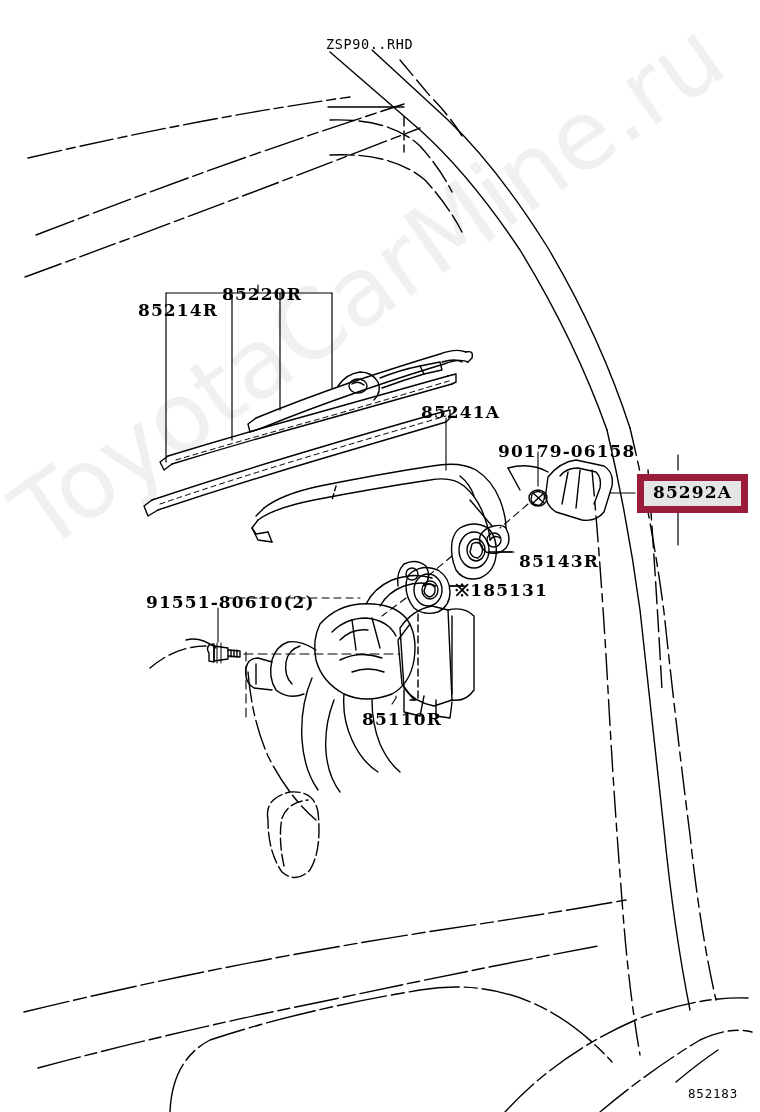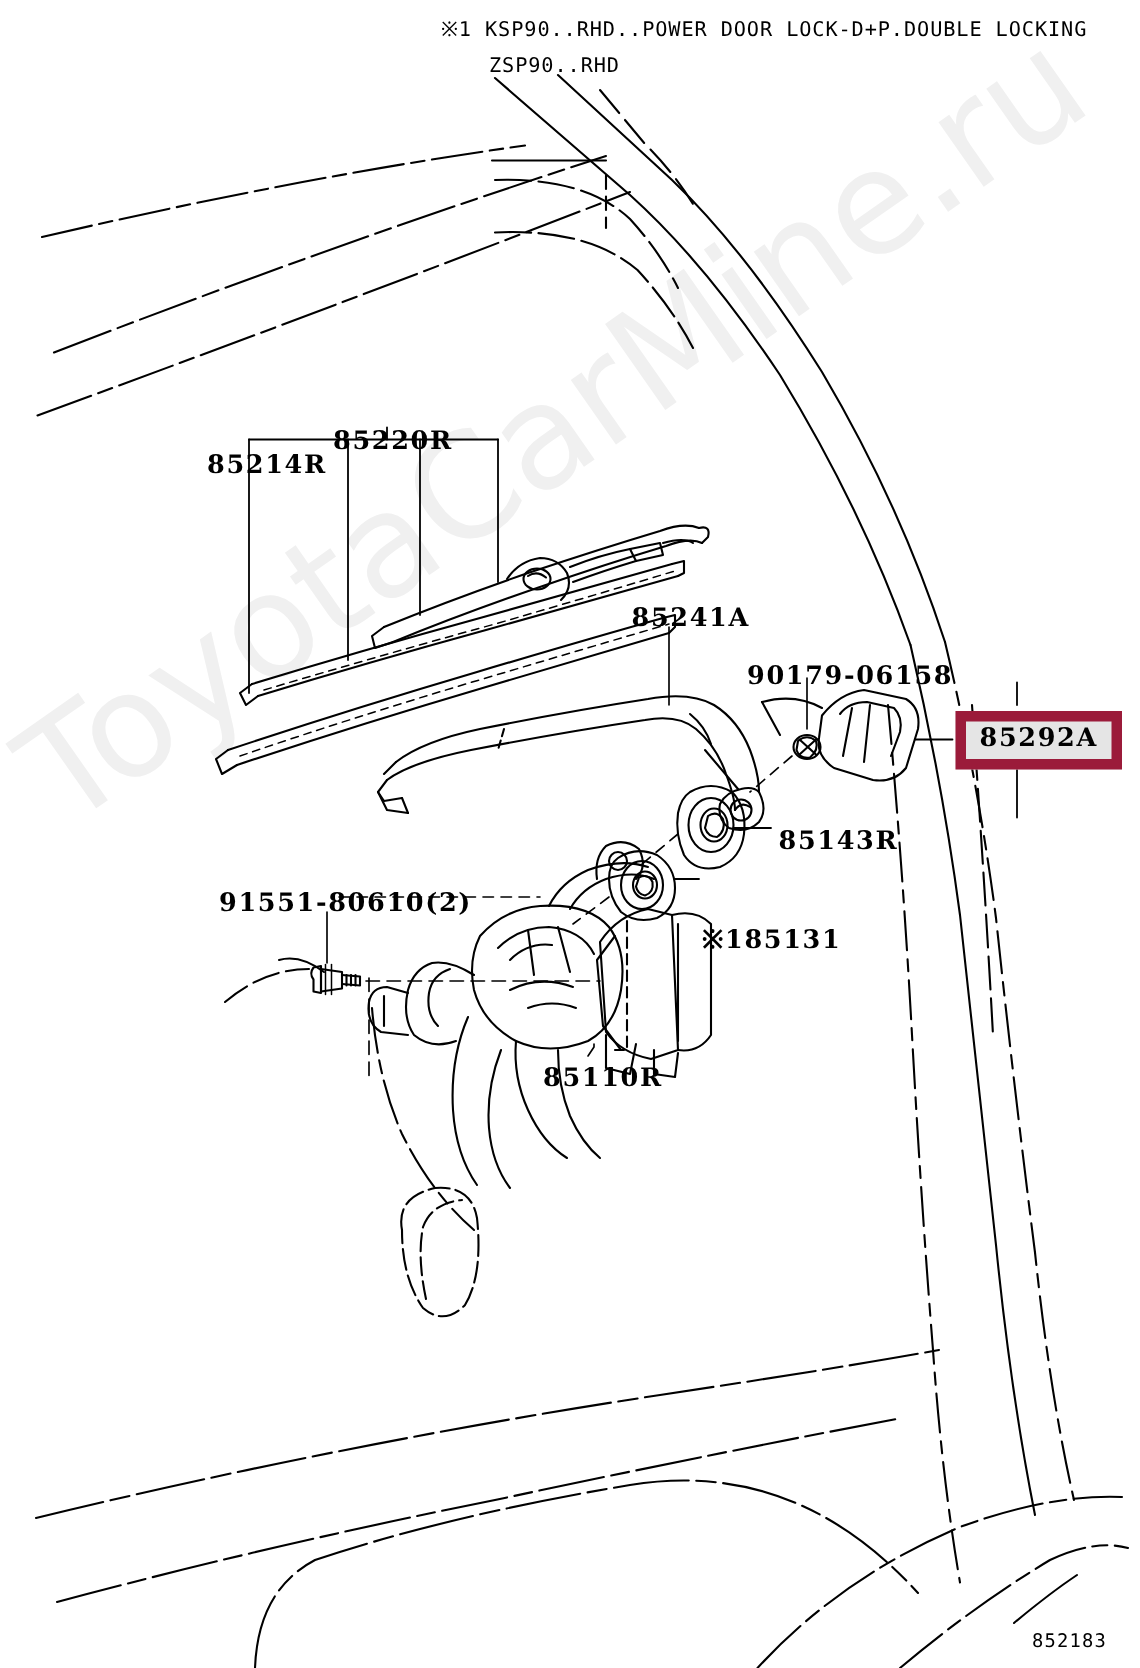--- a/index.html
+++ b/index.html
@@ -297,36 +297,35 @@
       </g>
 
       <g stroke-width="1.2">
         <path d="M 498,552 L 514,552"></path>
         <path d="M 450,586 L 466,586"></path>
       </g>
 
     </g>
   </svg>
 
-  <div class="note-line" style="left:294px; top:10px;">※1 KSP90..RHD..POWER DOOR LOCK-D+P.DOUBLE LOCKING</div>
   <div class="note-line" style="left:326px; top:36px;">ZSP90..RHD</div>
 
   <div class="part-label" style="left:222px; top:268px;margin-top:16px;">85220R</div>
 
   <div class="part-label" style="left:138px; top:300px;">85214R</div>
 
   <div class="part-label" style="left:421px; top:402px;">85241A</div>
 
   <div class="part-label" style="left:498px; top:441px;">90179-06158</div>
 
   <div class="highlight-label" style="left:637px; top:474px;">85292A</div>
 
   <div class="part-label" style="left:519px; top:551px;">85143R</div>
 
-  <div class="part-label" style="left:468px; top:578px;margin-top:36px;">※185131</div>
+  <div class="part-label" style="left:455px; top:578px;">※185131</div>
 
   <div class="part-label" style="left:146px; top:592px;">91551-80610(2)</div>
 
   <div class="part-label" style="left:362px; top:709px;text-align:center;">85110R</div>
 
   <div class="footer-code" style="left:688px; top:1086px;">852183</div>
 
 </div>
 
 </body></html>

